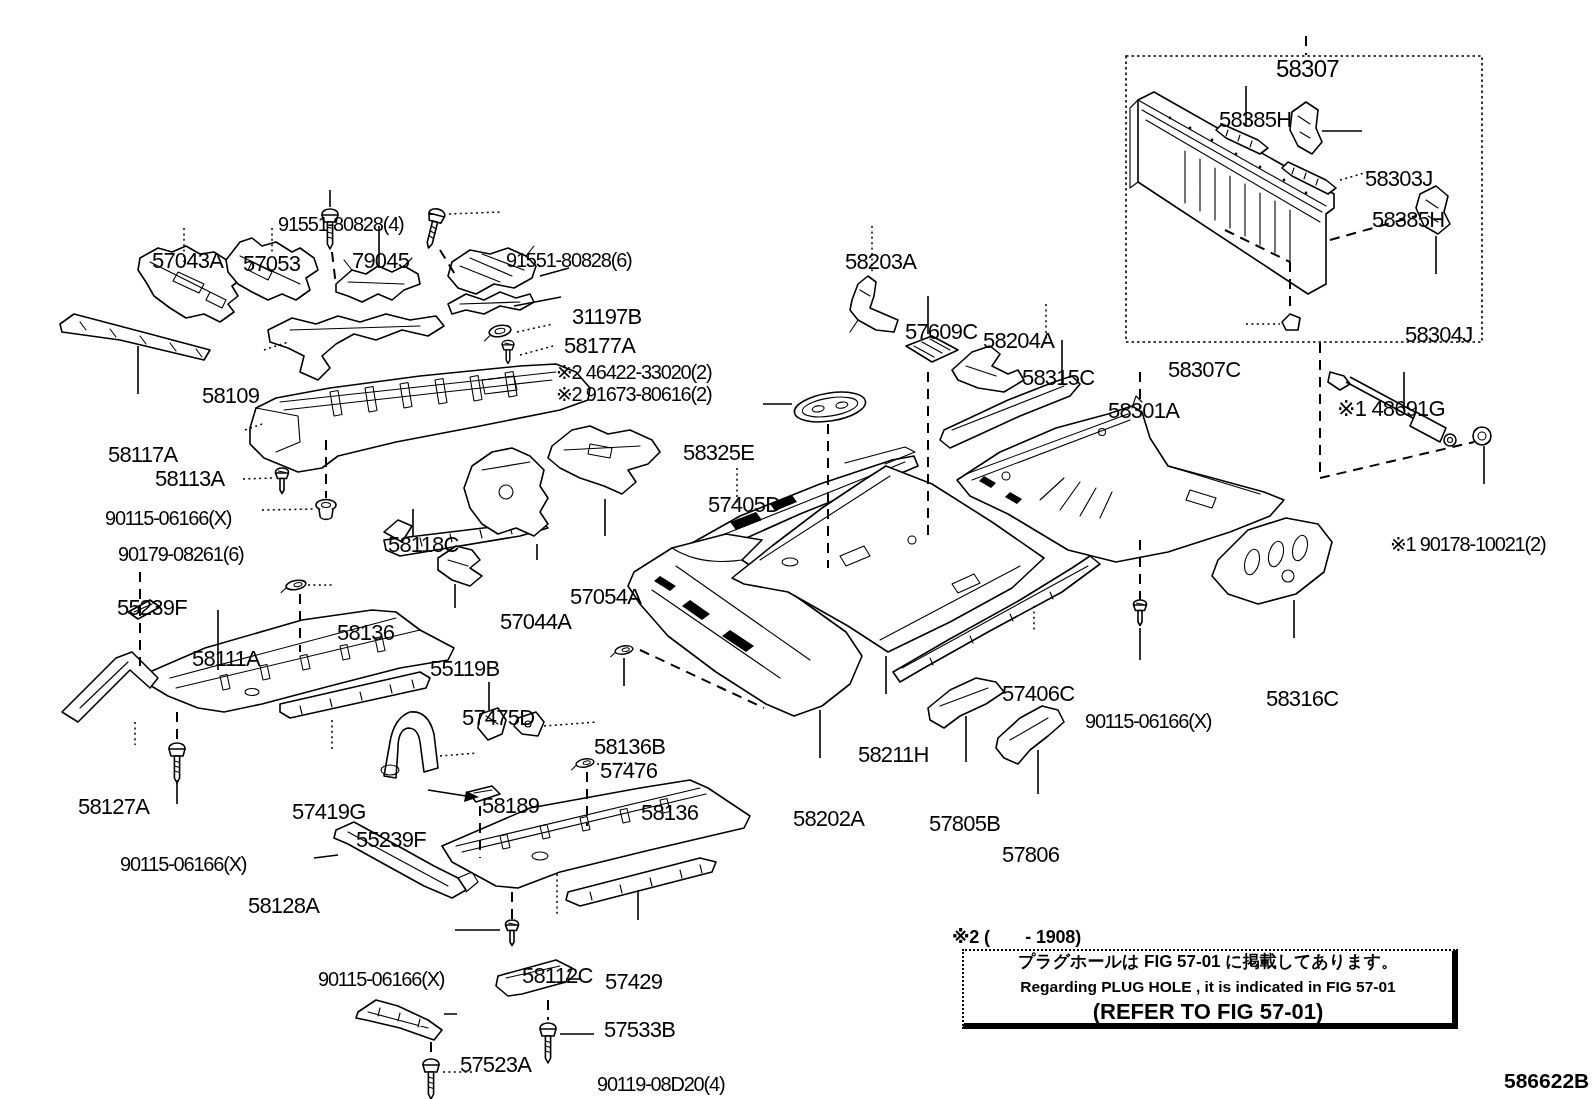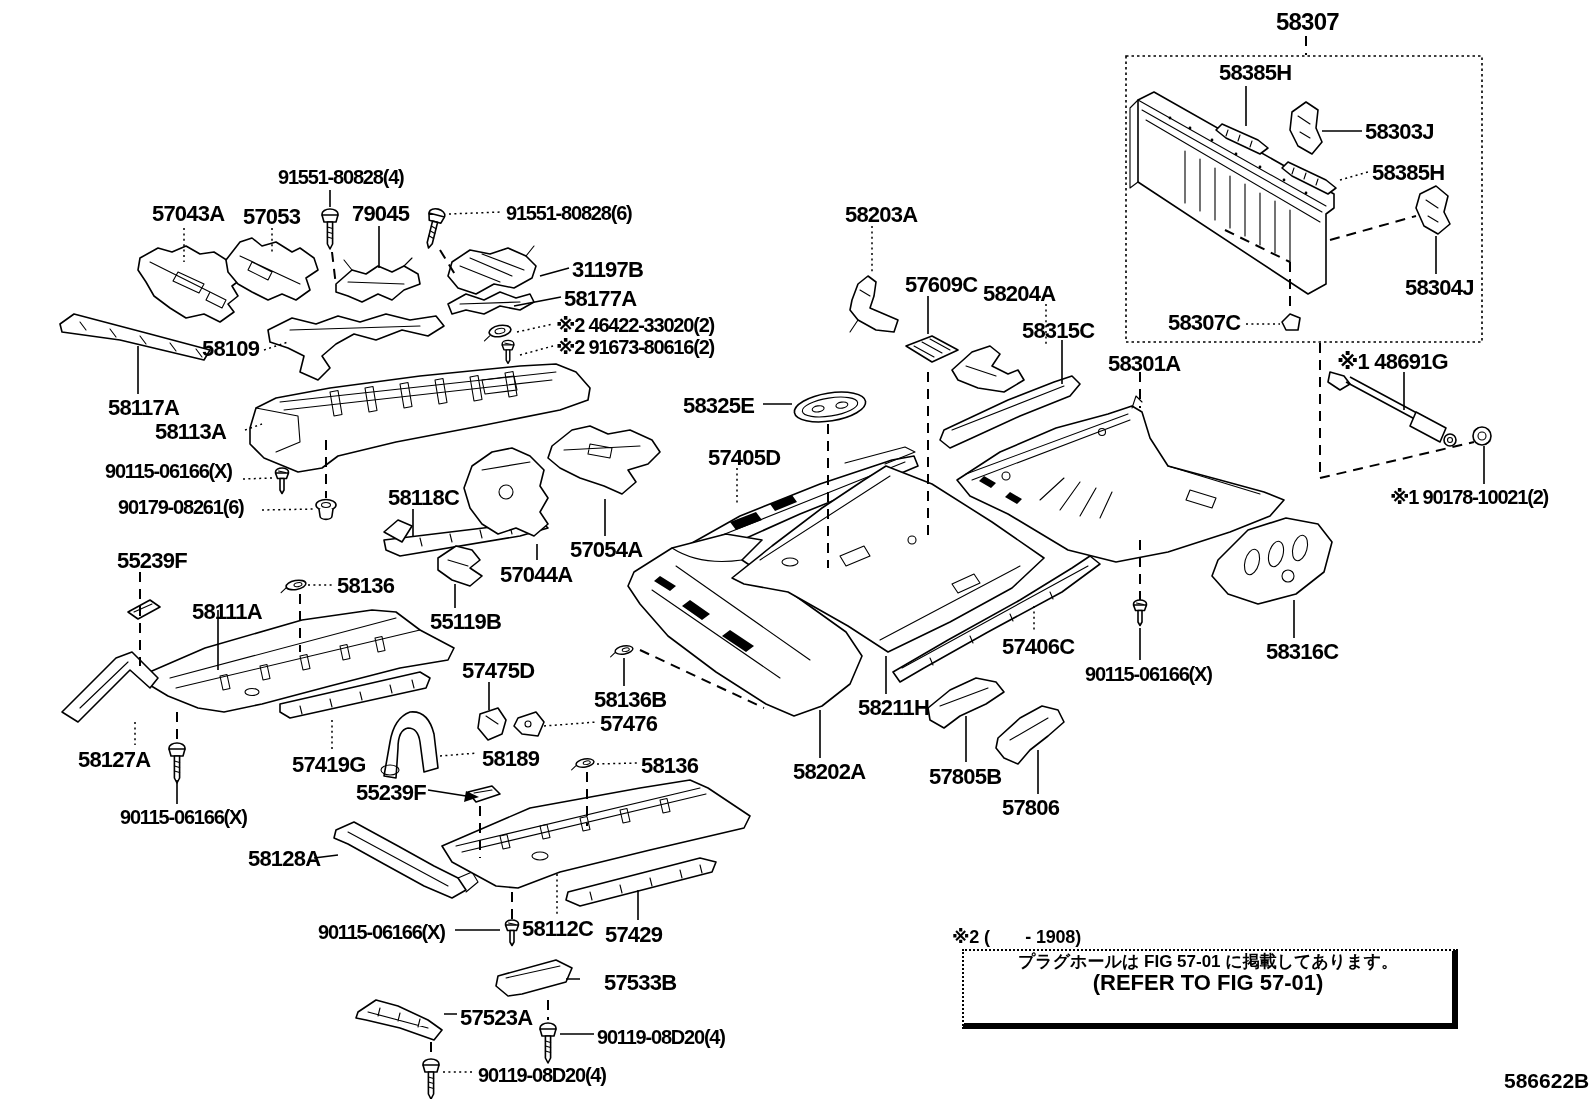--- a/index.html
+++ b/index.html
@@ -1,27 +1,27 @@
 <!DOCTYPE html>
 <html><head>
 <meta charset="utf-8">
 <style>
   html,body{margin:0;padding:0;background:#fff;}
   .canvas{position:relative;width:1592px;height:1099px;background:#fff;overflow:hidden;
           font-family:"Liberation Sans","DejaVu Sans",sans-serif;color:#000;}
   svg.art{position:absolute;left:0;top:0;}
-  .lbl{position:absolute;font-weight:700;font-size:22px;line-height:23px;
-       letter-spacing:-0.8px;white-space:nowrap;}
+  .lbl{position:absolute;font-weight:400;font-size:22px;line-height:23px;
+       letter-spacing:-0.8px;white-space:nowrap;margin-top:47px;}
   .lbl.sm{font-size:20px;letter-spacing:-1.2px;}
   .lbl.lg{font-size:24px;}
   .note{position:absolute;font-weight:700;font-size:18px;letter-spacing:-0.2px;white-space:nowrap;}
   .refbox{position:absolute;left:962px;top:949px;width:488px;height:72px;
           border-top:2.5px dotted #000;border-left:2.5px dotted #000;
           border-right:6px solid #000;border-bottom:6px solid #000;
-          display:flex;flex-direction:column;justify-content:flex-start;align-items:center;background:#fff;}
+          display:flex;flex-direction:column;justify-content:space-between;align-items:center;background:#fff;}
   .refbox .jp{font-size:17px;font-weight:700;line-height:21px;}
   .refbox .en{font-size:15.5px;font-weight:700;line-height:20px;}
   .refbox .rf{font-size:22px;font-weight:700;line-height:22px;}
   .figcode{position:absolute;left:1504px;top:1069px;font-size:21px;font-weight:700;}
   
   .p{stroke:#000;stroke-width:1.6;fill:#fff;stroke-linejoin:round;stroke-linecap:round;}
   .pi{stroke:#000;stroke-width:1.1;fill:none;stroke-linejoin:round;stroke-linecap:round;}
   .pk{stroke:none;fill:#000;}
   .s{stroke:#000;stroke-width:1.6;fill:none;}
   .d{stroke:#000;stroke-width:1.5;fill:none;stroke-dasharray:2 3.4;}
@@ -412,17 +412,18 @@
 <div class="lbl lg" style="left:1276px;top:10px">58307</div>
 <div class="lbl" style="left:1219px;top:61px">58385H</div>
 <div class="lbl" style="left:1365px;top:120px">58303J</div>
 <div class="lbl" style="left:1372px;top:161px">58385H</div>
 <div class="lbl" style="left:1405px;top:276px">58304J</div>
 <div class="lbl" style="left:1168px;top:311px">58307C</div>
 
 <div class="note" style="left:952px;top:925px">※2 (　　- 1908)</div>
 <div class="refbox">
   <div class="jp">プラグホールは FIG 57-01 に掲載してあります。</div>
+  <div class="en">Regarding PLUG HOLE , it is indicated in FIG 57-01</div>
   <div class="rf">(REFER TO FIG 57-01)</div>
 </div>
 <div class="figcode">586622B</div>
 
 </div>
 
 </body></html>

